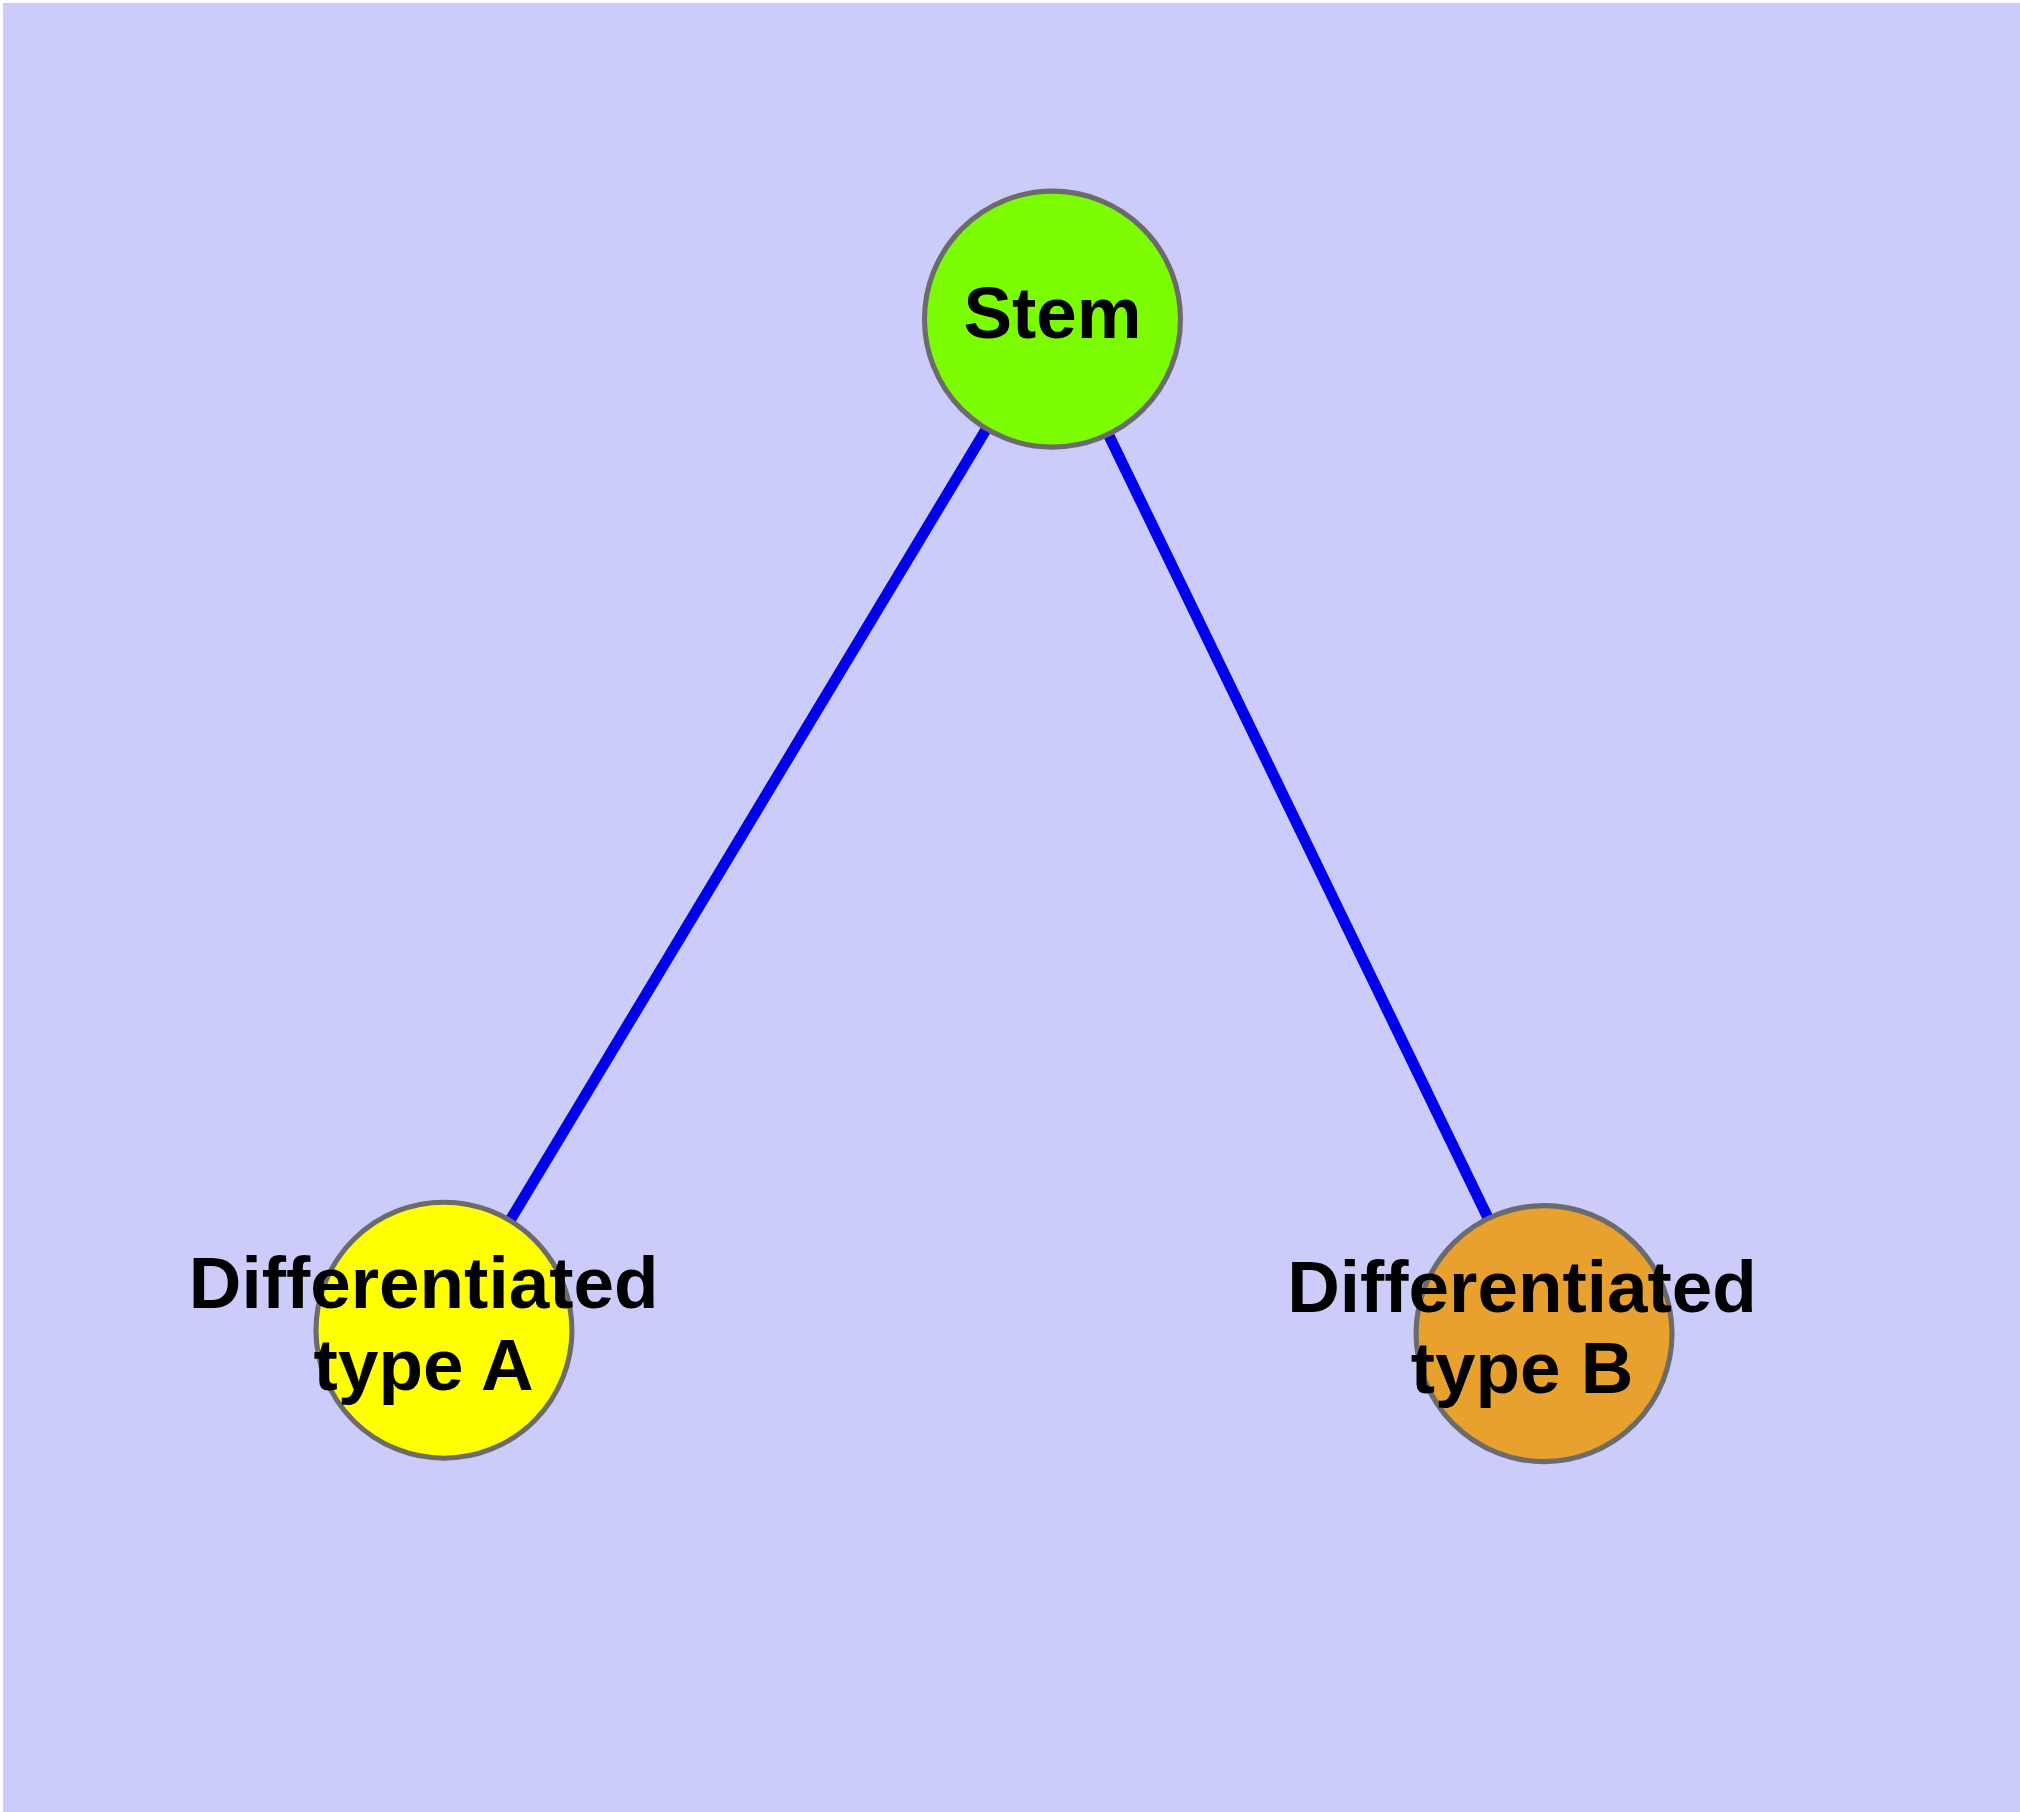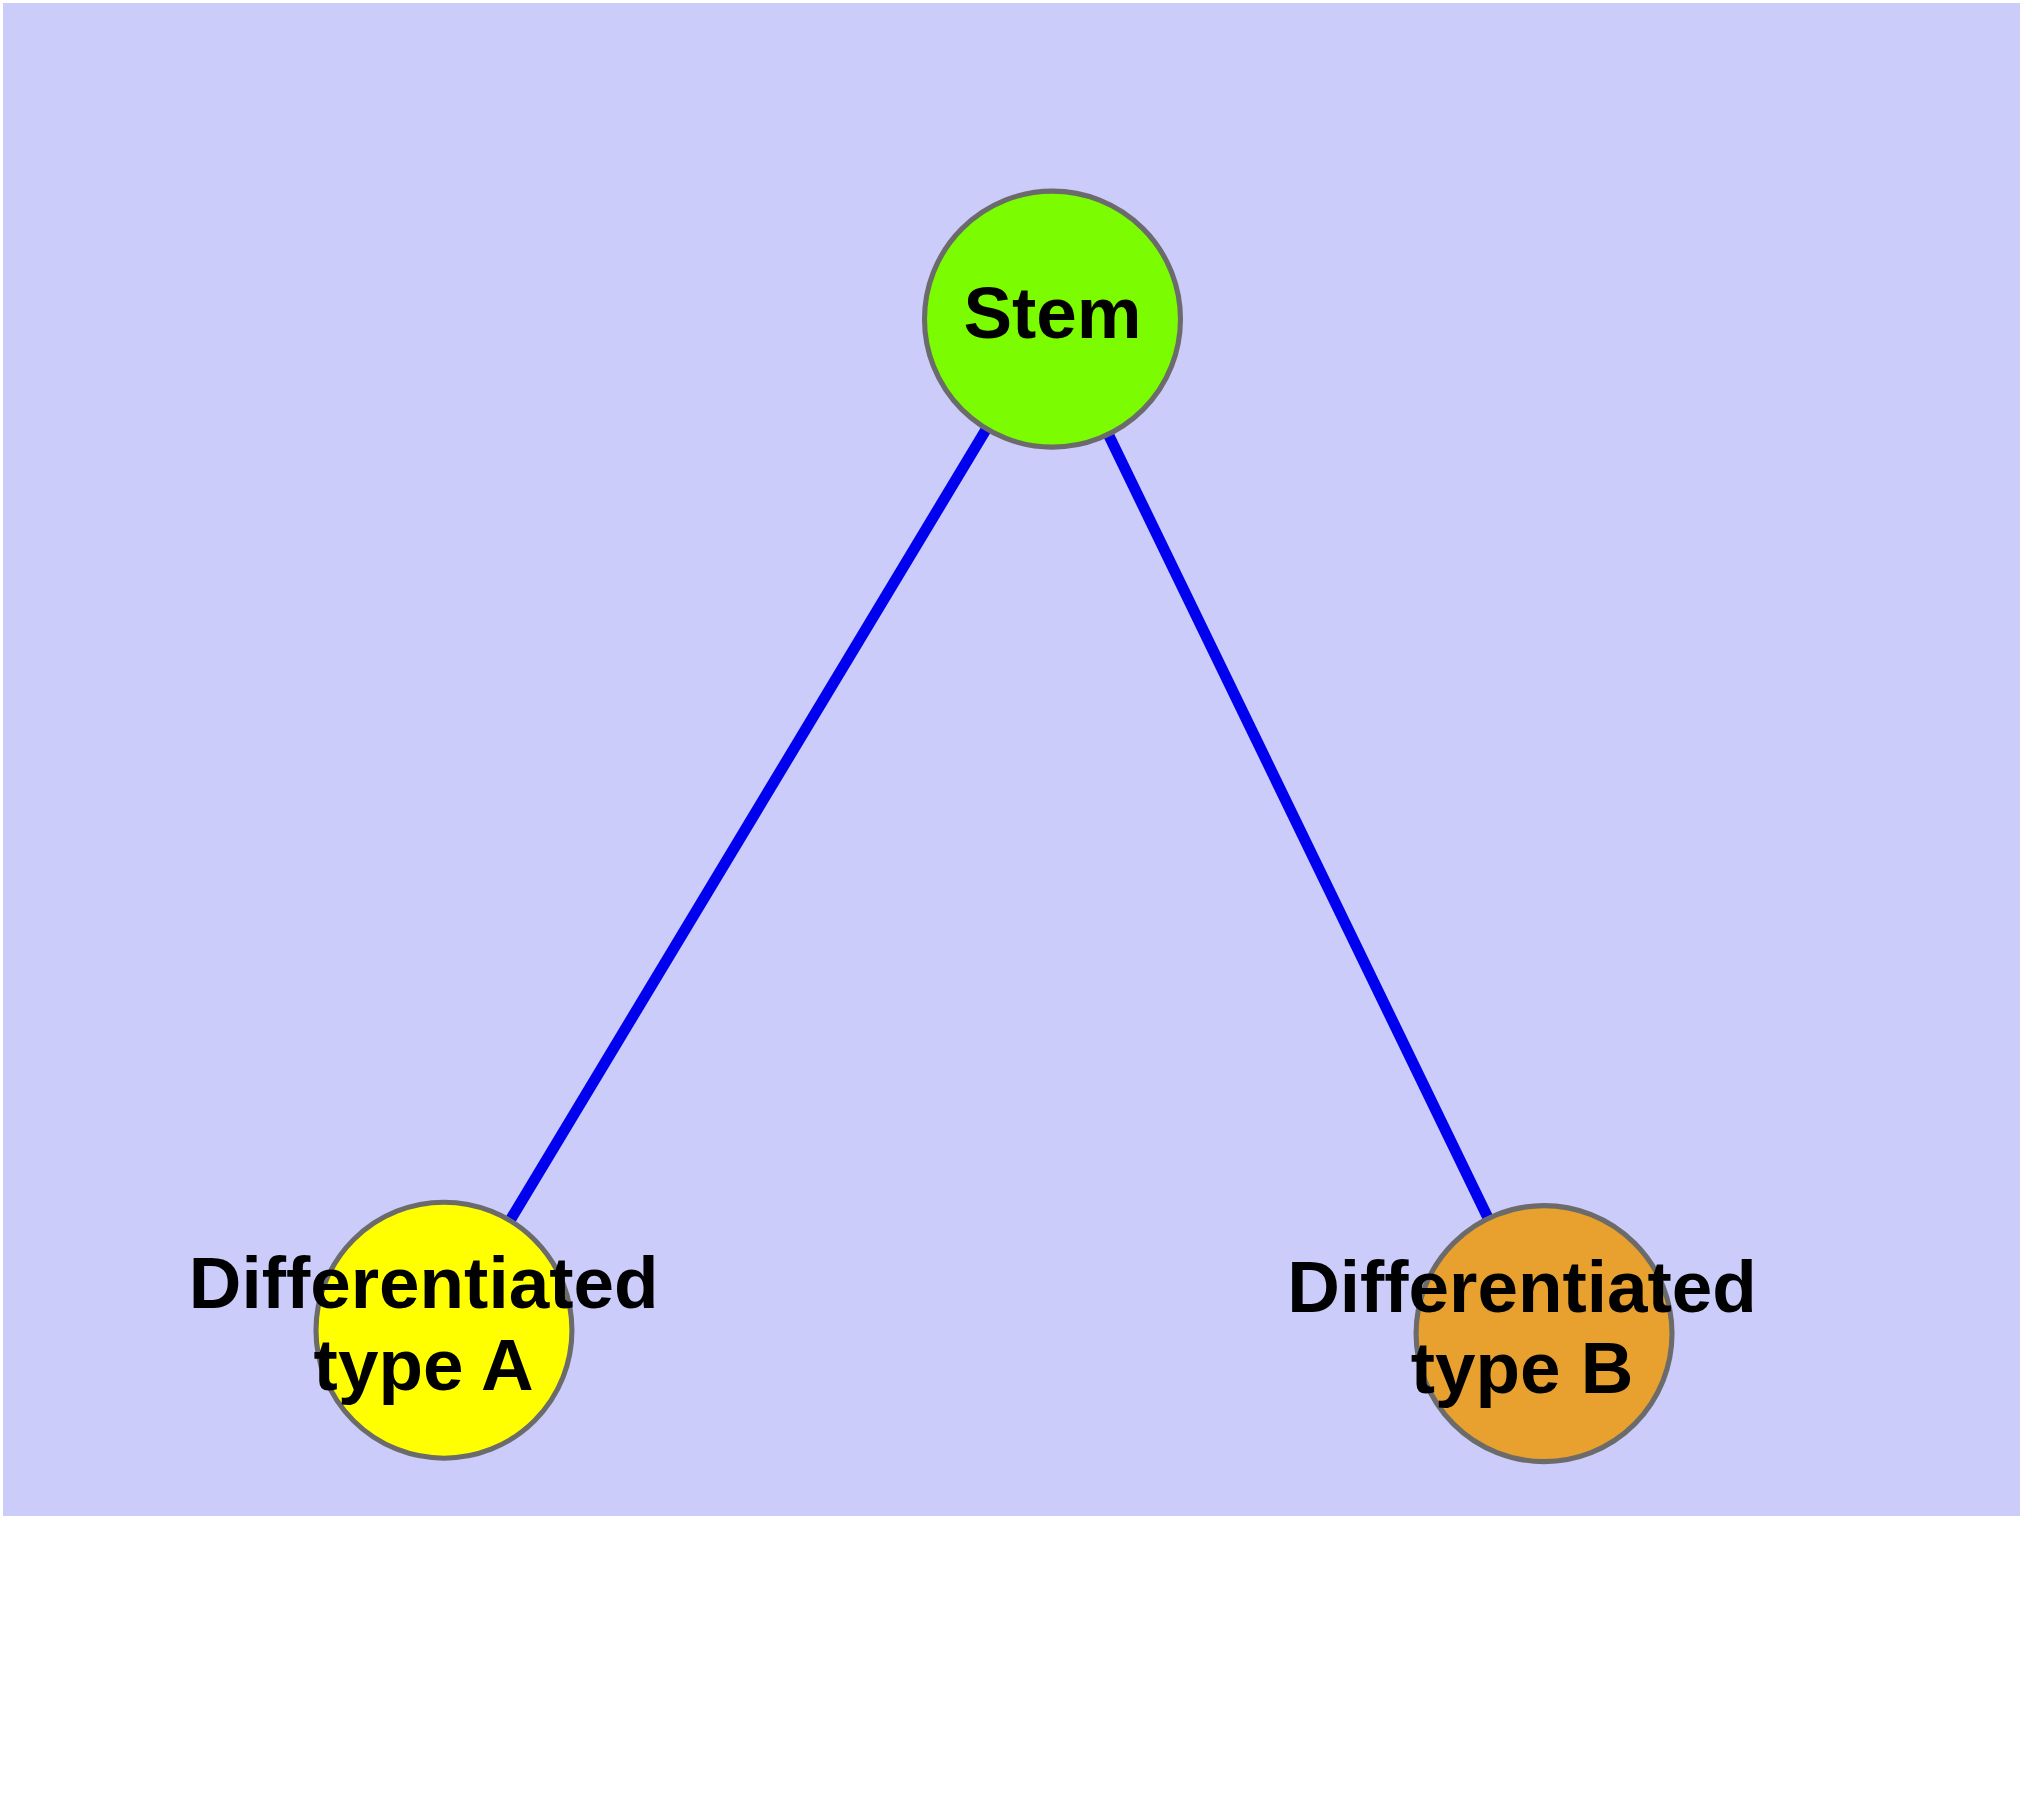--- a/index.html
+++ b/index.html
@@ -44,21 +44,21 @@
     font-size: 86px;
     fill: #000000;
     text-anchor: middle;
     dominant-baseline: middle;
     white-space: pre;
   }
 </style>
 </head>
 <body style="width: 2021px; height: 1812px;">
 
-<div id="graph-canvas" style="width: 2021px; height: 1516px; background: rgb(204, 204, 250); border-top-color: rgb(255, 255, 255); border-left-color: rgb(255, 255, 255);">
+<div id="graph-canvas" style="width: 2021px; height: 1812px; background: rgb(204, 204, 250); border-top-color: rgb(255, 255, 255); border-left-color: rgb(255, 255, 255);">
   <svg id="graph-svg" viewBox="0 0 2384 2138" xmlns="http://www.w3.org/2000/svg" style="width: 2021px; height: 1812px;">
 
     <g>
       <line class="edge-line" x1="1238" y1="373" x2="520" y2="1566" stroke="#0000ee" stroke-width="13"></line>
       <line class="edge-line" x1="1238" y1="373" x2="1818" y2="1570" stroke="#0000ee" stroke-width="13"></line>
     </g>
 
     <g>
       <circle class="node-circle" cx="1238" cy="373" r="151" fill="#7cfc00" stroke="#6b6b6b" stroke-width="6"></circle>
       <circle class="node-circle" cx="520" cy="1566" r="151" fill="#ffff00" stroke="#6b6b6b" stroke-width="6"></circle>

